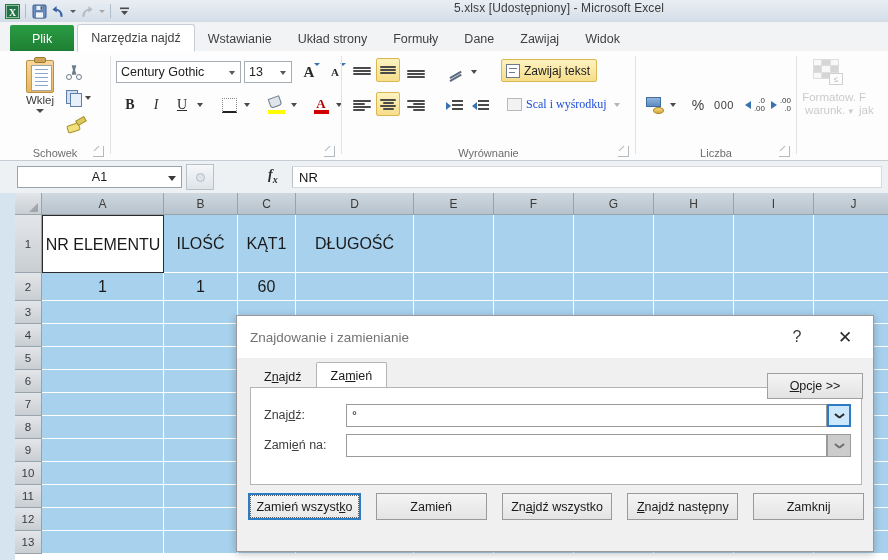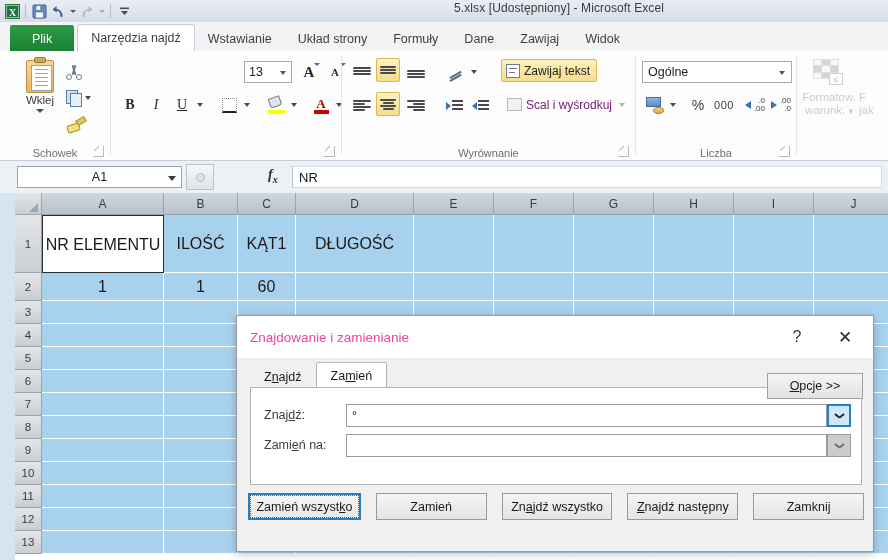--- a/index.html
+++ b/index.html
@@ -218,21 +218,21 @@
     position: absolute; height: 23px; display:flex; align-items:center; gap:4px;
     padding: 0 6px 0 4px; font-size: 12px; color: #222;
     background: linear-gradient(to bottom,#fdf2c0,#f6dd8a);
     border: 1px solid #d9b94e; border-radius: 2px;
   }
   .wrap-ico { width:14px;height:14px;border:1px solid #6d7b8a;background:#fff; position:relative;}
   .wrap-ico::before{content:"";position:absolute;left:2px;top:3px;width:8px;height:1px;background:#6d7b8a;}
   .wrap-ico::after{content:"";position:absolute;left:2px;top:7px;width:6px;height:1px;background:#6d7b8a;}
   .merge-btn {
     position: absolute; height: 23px; display:flex; align-items:center; gap:4px;
-    padding: 0 4px; font-size: 12px; color: #701a75;
+    padding: 0 4px; font-size: 12px; color: #1d4ed8; font-family: Liberation Serif, serif;
   }
   .merge-ico { width:15px;height:13px;border:1px solid #b9b9b9;background:#f2f2f2;}
   .orient-ico { width:16px;height:15px;position:relative;}
   .orient-ico::before{
     content:""; position:absolute;left:1px;top:9px;width:13px;height:1.6px;background:#5a6b7d;
     transform: rotate(-30deg);
   }
   .orient-ico::after{
     content:""; position:absolute;left:1px;top:12px;width:13px;height:1.6px;background:#5a6b7d;
     transform: rotate(-30deg);
@@ -366,21 +366,21 @@
   
   .dialog {
     position:absolute; left:236px; top:315px; width:638px; height:237px;
     background:#f0f0f0; border:1px solid #9a9a9a;
     box-shadow: 0 2px 8px rgba(0,0,0,.25);
   }
   .dlg-title {
     position:absolute; left:0; top:0; width:100%; height:42px; background:#ffffff;
     display:flex; align-items:center;
   }
-  .dlg-title-text { font-size:13.5px; color:#ec4899; padding-left:13px; }
+  .dlg-title-text { font-size:13.5px; color:#737373; padding-left:13px; }
   .dlg-help {
     position:absolute; right:63px; top:8px; width:26px;height:26px;
     display:flex;align-items:center;justify-content:center;
     font-size:16px; color:#3a3a3a;
   }
   .dlg-close {
     position:absolute; right:14px; top:8px; width:28px;height:26px;
     display:flex;align-items:center;justify-content:center;
     font-size:17px; color:#2a2a2a;
   }
@@ -538,20 +538,24 @@
         <div class="clip-small-row">
           <span class="ico brush-ico"></span>
         </div>
       </div>
       <div class="rgroup-label">Schowek</div>
       <div class="dlg-launcher" style="right:6px;"></div>
     </div>
     <div class="rgroup-sep" style="left:110px;"></div>
 
     <div class="rgroup" style="left:111px;width:230px;">
+      <div class="fontbox" style="left:5px;top:10px;width:125px;">
+        <span>Century Gothic</span>
+        <span class="cv"></span>
+      </div>
       <div class="fontbox" style="left:133px;top:10px;width:48px;">
         <span>13</span>
         <span class="cv"></span>
       </div>
       <div class="rb-btn" style="left:186px;top:9px;">
         <span class="grow-a">A</span>
         <span class="sup-caret" style="border-top-color:#3a72b0;"></span>
       </div>
       <div class="rb-btn" style="left:212px;top:9px;">
         <span class="shrink-a">A</span>
@@ -668,24 +672,20 @@
         <span>Scal i wyśrodkuj</span>
         <span style="width:0;height:0;border-left:3.5px solid transparent;border-right:3.5px solid transparent;border-top:4px solid #b5b5b5;margin-left:3px;"></span>
       </div>
 
       <div class="rgroup-label">Wyrównanie</div>
       <div class="dlg-launcher" style="right:6px;"></div>
     </div>
     <div class="rgroup-sep" style="left:635px;"></div>
 
     <div class="rgroup" style="left:636px;width:160px;">
-      <div class="numfmt" style="left:6px;top:10px;width:150px;">
-        <span>Ogólne</span>
-        <span class="cv" style="position:absolute;right:6px;top:9px;width:0;height:0;border-left:3.5px solid transparent;border-right:3.5px solid transparent;border-top:4px solid #585858;"></span>
-      </div>
       <div class="rb-btn" style="left:7px;top:42px;">
         <span class="money-ico">
           <span class="bill"></span>
             <span class="coin"></span>
         </span>
       </div>
       <div class="caret-s" style="left:31px;top:42px;"></div>
       <div class="rb-btn" style="left:50px;top:42px;">
         <span class="pct">%</span>
       </div>

